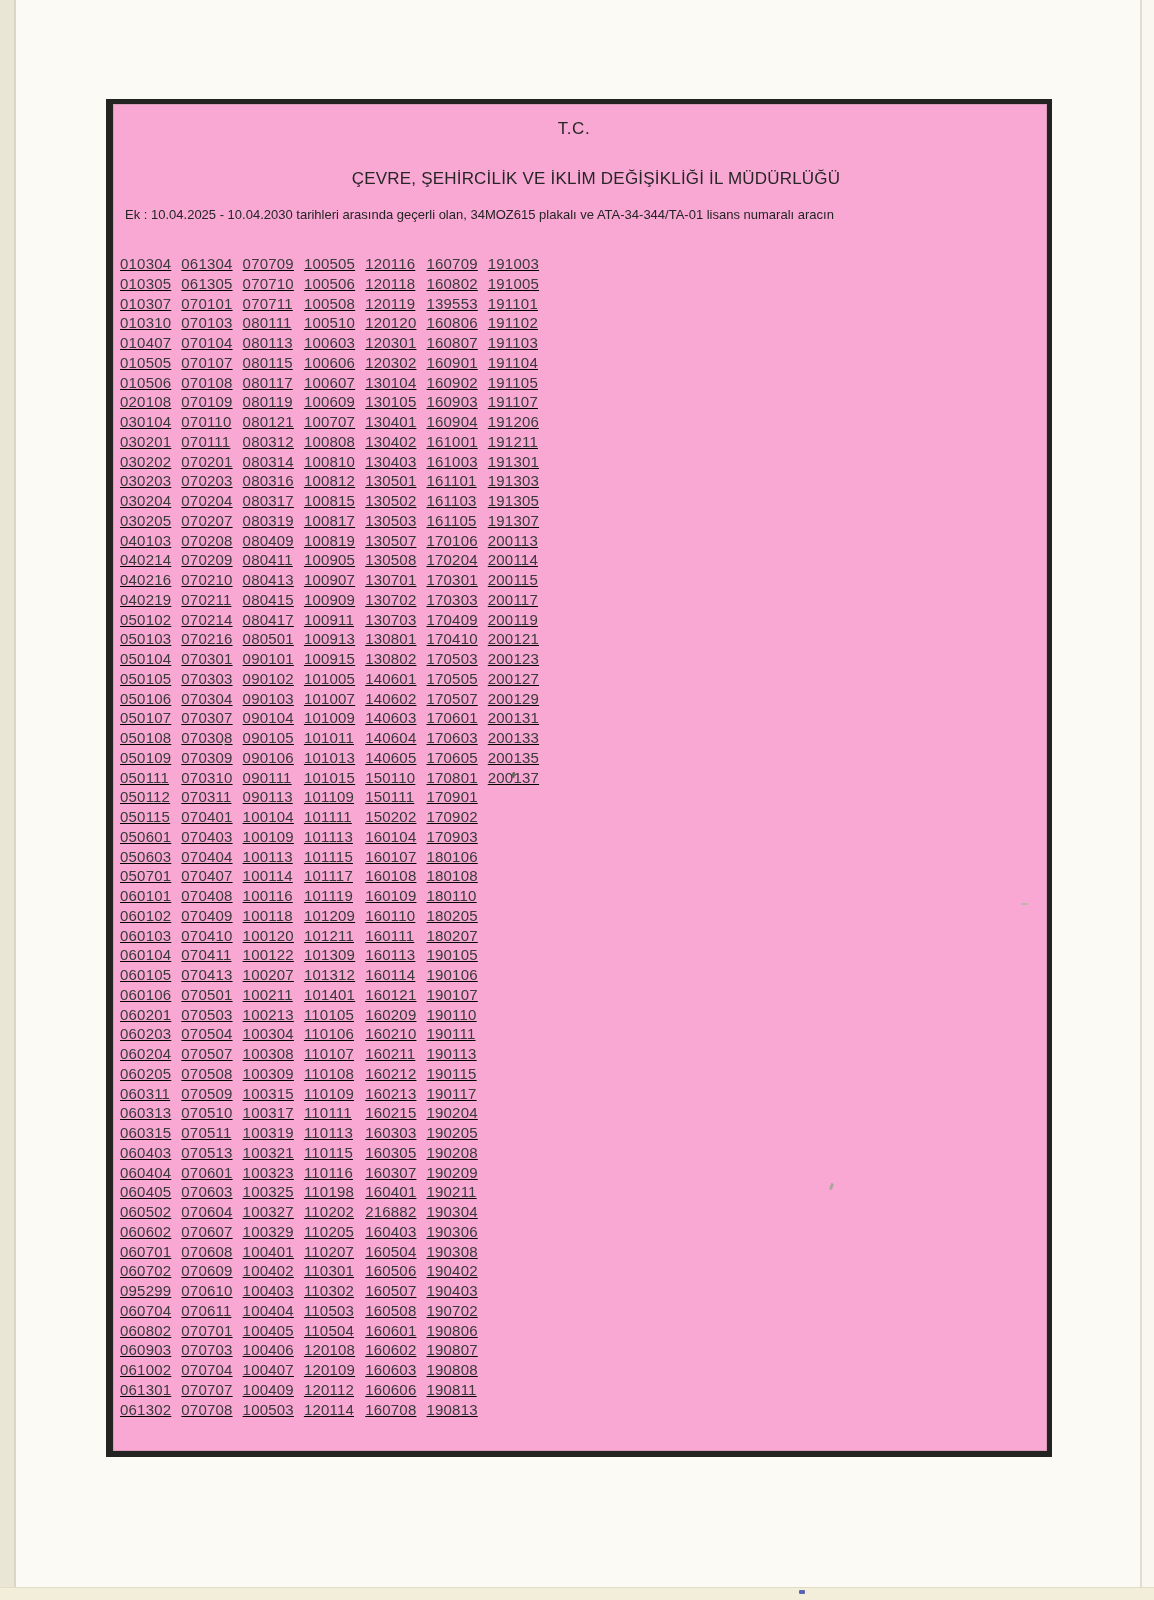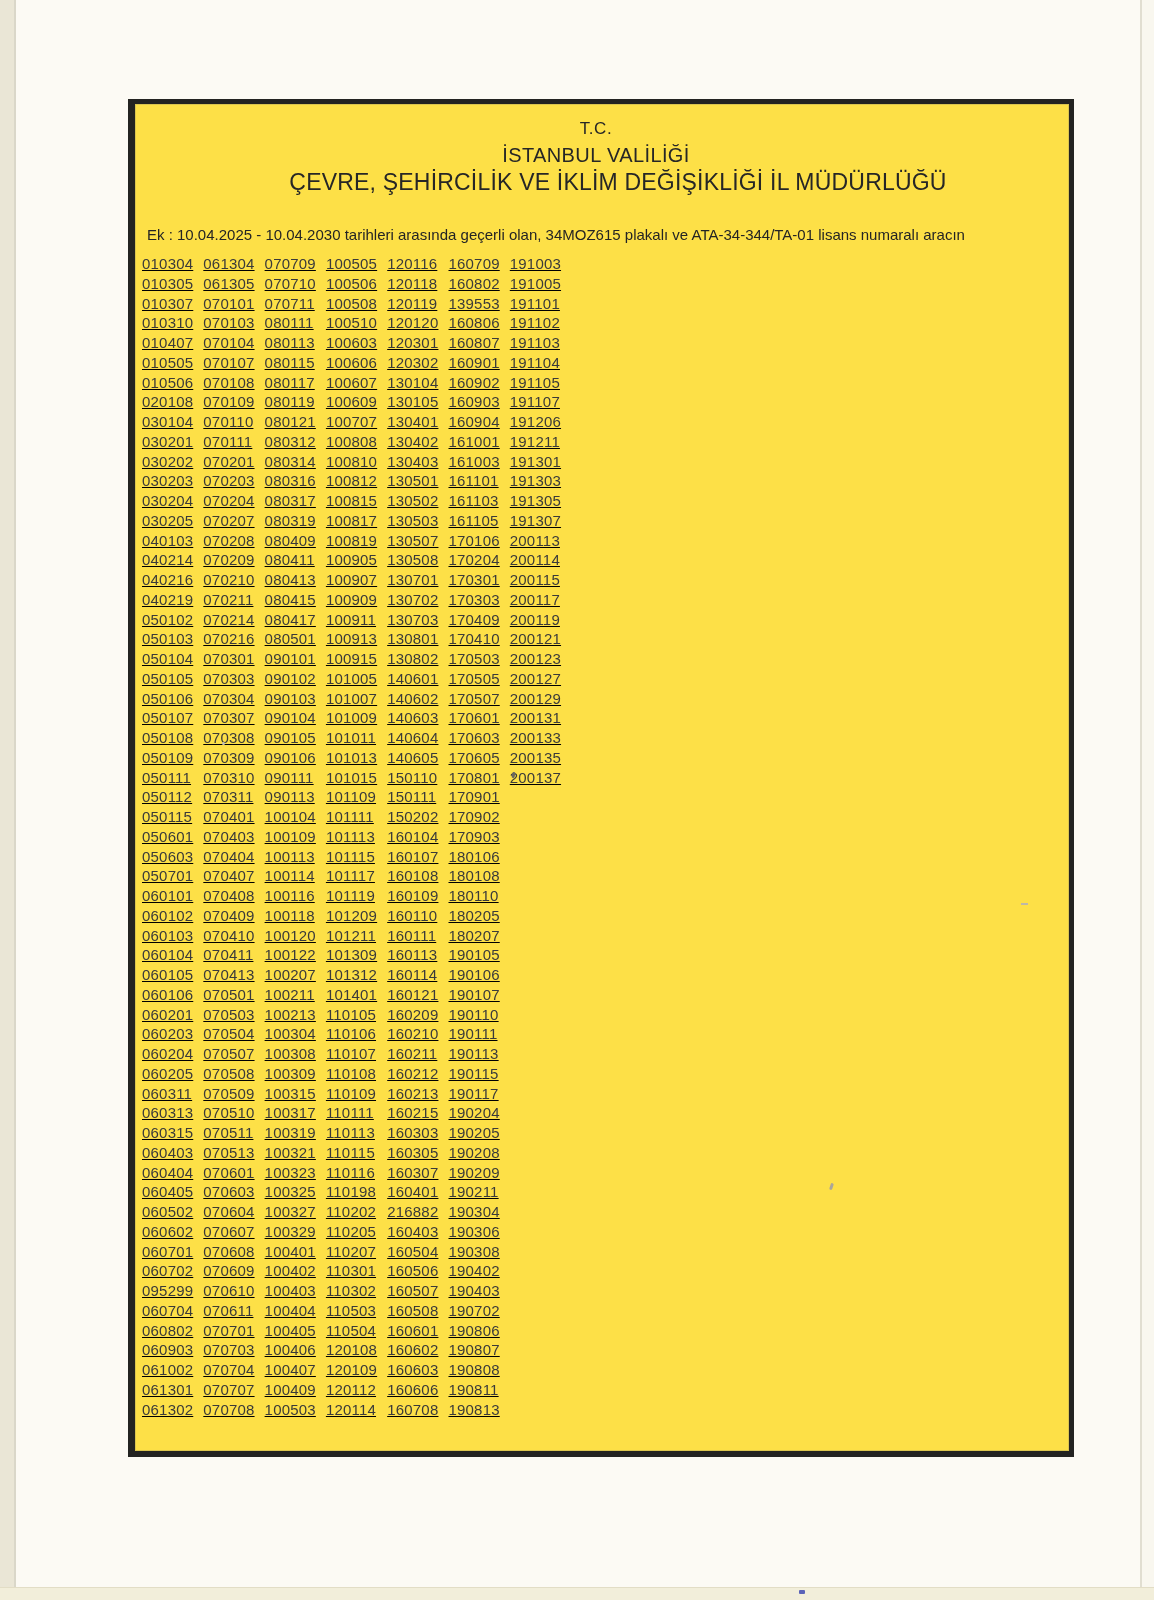--- a/index.html
+++ b/index.html
@@ -8,33 +8,33 @@
     background:#f9f7ef;
     font-family:"Liberation Sans", sans-serif;
   }
   .scanbed-left{position:absolute;left:0;top:0;width:14px;height:1600px;background:#eae6d6;}
   .edge-line-left{position:absolute;left:14px;top:0;width:2px;height:1600px;background:rgba(180,175,155,.45);}
   .edge-line-right{position:absolute;left:1140px;top:0;width:2px;height:1600px;background:rgba(190,185,165,.40);}
   .scanbed-bottom{position:absolute;left:0;top:1587px;width:1154px;height:13px;background:#f2eeda;border-top:1px solid #e2ddc6;}
   .paper{position:absolute;left:16px;top:0;width:1124px;height:1587px;background:#fcfaf4;}
 
   .doc-box{
-    position:absolute;left:128px;top:99px;width:946px;height:1358px;
-    box-sizing:border-box;background:#fde047;
+    position:absolute;left:106px;top:99px;width:946px;height:1358px;
+    box-sizing:border-box;background:#f9a8d4;
     border:5px solid #232321;border-left-width:7px;border-bottom-width:6px;
     box-shadow:inset 0 0 0 1px rgba(120,115,100,.25);
   }
   .doc-inner{position:relative;width:100%;height:100%;}
 
   .hdr{position:absolute;left:0;right:12px;text-align:center;color:#262626;white-space:nowrap;}
   .hdr-tc{top:15px;font-size:17px;letter-spacing:.6px;}
   .hdr-gov{top:40px;font-size:20px;letter-spacing:.4px;}
-  .hdr-dir{top:65px;font-size:23px;letter-spacing:.2px;margin-left:44px;}
-
-  .annex{position:absolute;top:100px;left:12px;color:#242424;font-size:15px;line-height:22.5px;margin-top:20px;}
+  .hdr-dir{top:65px;font-size:17px;letter-spacing:.2px;margin-left:44px;}
+
+  .annex{position:absolute;top:100px;left:12px;color:#242424;font-size:13px;line-height:22.5px;}
   .annex div{white-space:nowrap;}
 
   .codes{position:absolute;top:151px;left:7px;display:flex;text-decoration:underline;}
   .code-col{width:61.3px;}
   .code{height:19.76px;font-size:15px;color:#3a3a3a;letter-spacing:.2px;}
 
   .speck{position:absolute;}
   .speck-comma{left:512px;top:772px;width:3px;height:6px;border-radius:2px;background:#6a675f;transform:rotate(12deg);}
   .speck-dash{left:1021px;top:903px;width:7px;height:2px;background:#bdb8a9;}
   .speck-tick{left:830px;top:1183px;width:3px;height:7px;background:#aba69a;transform:rotate(18deg);border-radius:2px;}
@@ -48,21 +48,20 @@
 <div class="paper"></div>
 <div class="edge-line-left"></div>
 <div class="edge-line-right"></div>
 <div class="scanbed-bottom"></div>
 
 <div class="doc-box">
   <div class="doc-inner">
 
     <div class="hdr hdr-tc">T.C.</div>
 
-    <div class="hdr hdr-gov">İSTANBUL VALİLİĞİ</div>
 
     <div class="hdr hdr-dir">ÇEVRE, ŞEHİRCİLİK VE İKLİM DEĞİŞİKLİĞİ İL MÜDÜRLÜĞÜ</div>
 
     <div class="annex">
       <div>Ek : 10.04.2025 - 10.04.2030 tarihleri arasında geçerli olan, 34MOZ615 plakalı ve ATA-34-344/TA-01 lisans numaralı aracın</div>
     </div>
 
     <div class="codes">
         <div class="code-col">
           <div class="code">010304</div>

